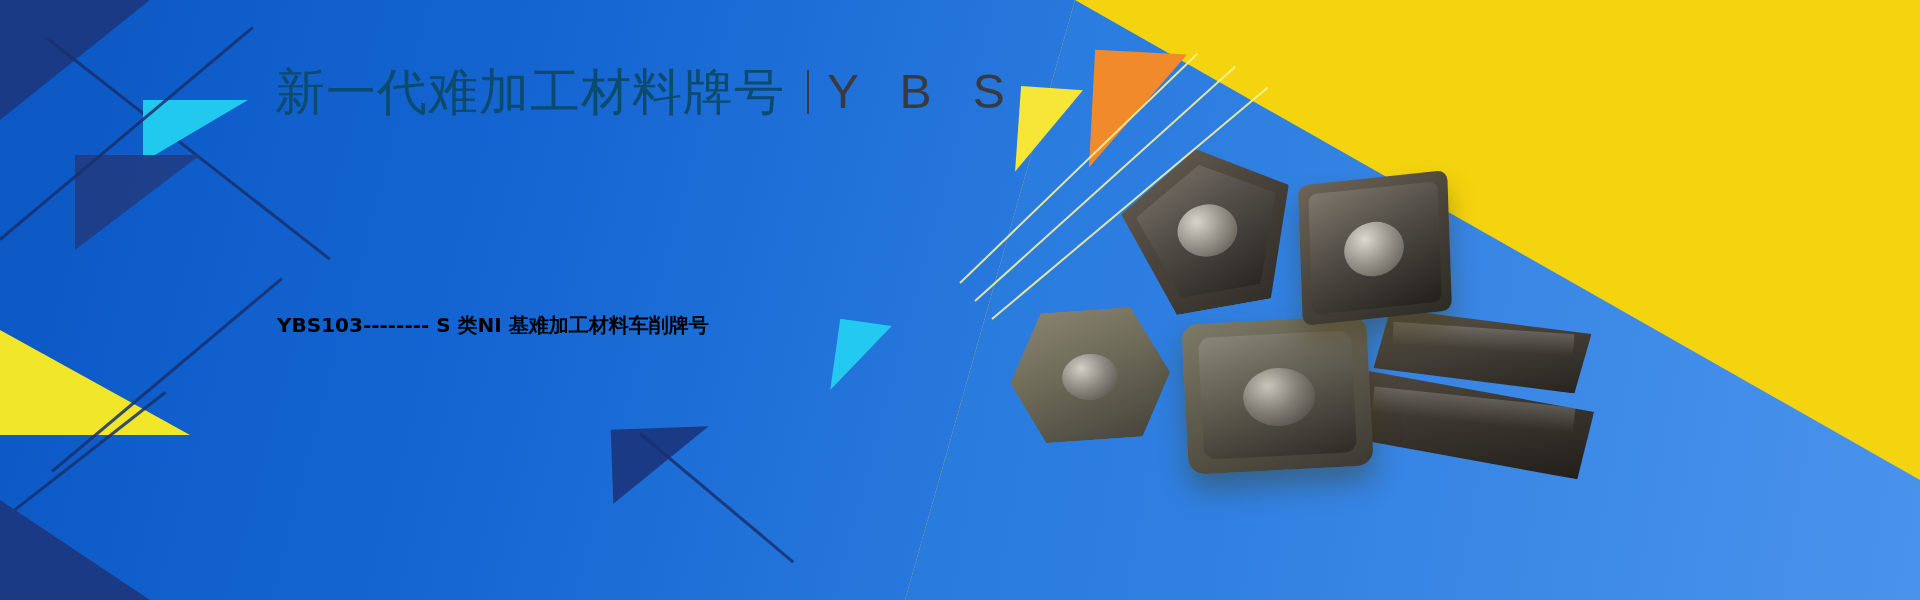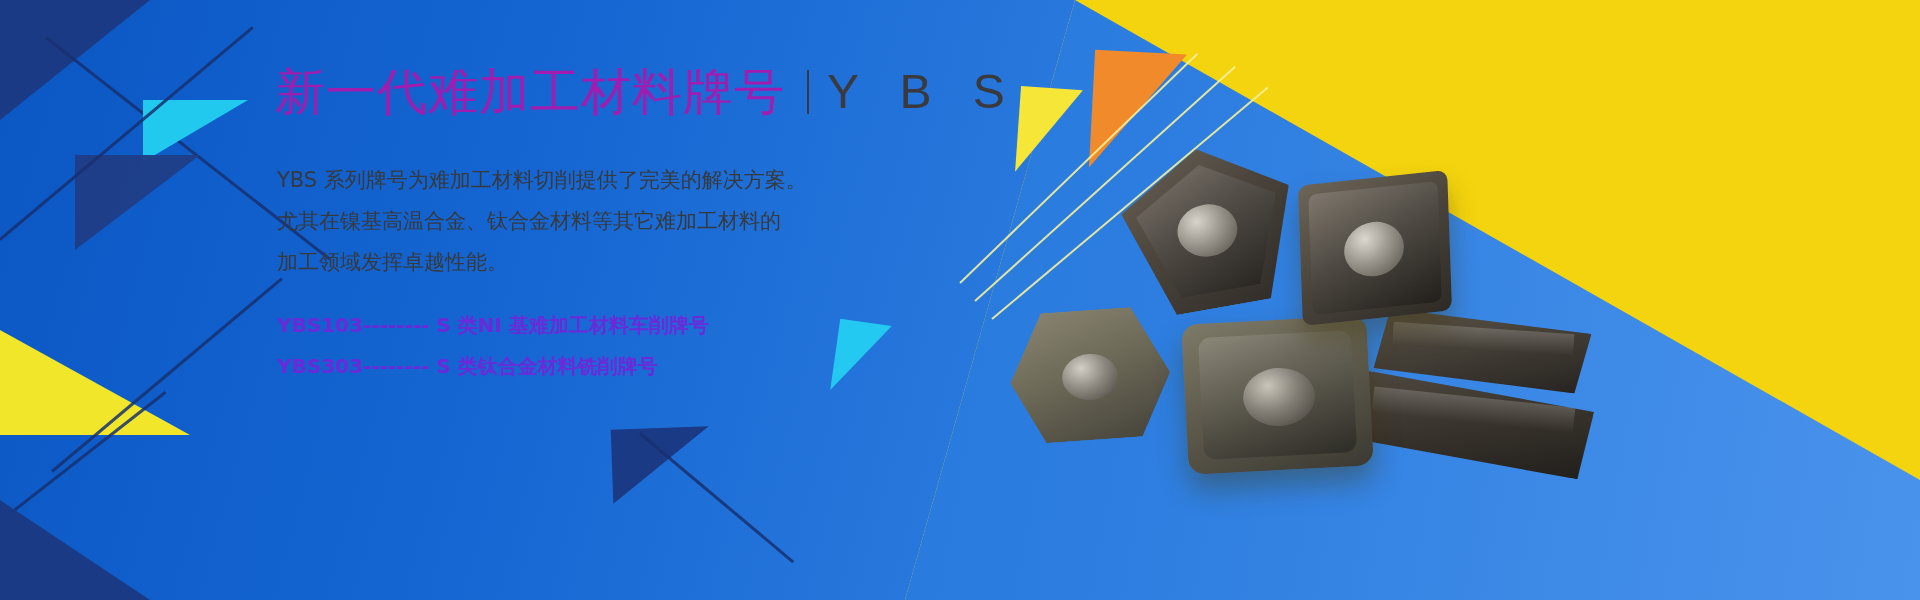--- a/index.html
+++ b/index.html
@@ -121,21 +121,21 @@
   }
   .title-row{
     position:absolute;
     top:64px;left:0;
     display:flex;align-items:center;
     white-space:nowrap;
   }
   .title-cn{
     font-size:50px;
     line-height:1;
-    color:#a21caf;
+    color:#0c4a6e;
     letter-spacing:1px;
     font-weight:400;
     font-family:"DejaVu Sans","Liberation Sans",sans-serif;
   }
   .title-sep{
     display:inline-block;
     width:2px;height:44px;
     background:#3a3a3c;
     margin:0 18px 0 22px;
   }
@@ -153,21 +153,21 @@
     font-size:21px;
     line-height:41px;
     font-family:"DejaVu Sans","Liberation Sans",sans-serif;
     font-weight:400;
   }
   .desc div{white-space:nowrap;}
 
   .grade-list{
     position:absolute;
     top:305px;left:2px;
-    color:#6d28d9;
+    color:#000000;
     font-size:20px;
     line-height:41px;
     font-weight:bold;
     font-family:"DejaVu Sans","Liberation Sans",sans-serif;
   }
   .grade-list div{white-space:nowrap;}
   .grade-code{letter-spacing:0px;}
 
   
   .products{
@@ -320,25 +320,19 @@
   </div>
 
   <div class="content">
 
     <div class="title-row">
       <span class="title-cn">新一代难加工材料牌号</span>
       <span class="title-sep"></span>
       <span class="title-en">Y B S</span>
     </div>
 
-    <div class="desc">
-      <div>YBS 系列牌号为难加工材料切削提供了完美的解决方案。</div>
-      <div>尤其在镍基高温合金、钛合金材料等其它难加工材料的</div>
-      <div>加工领域发挥卓越性能。</div>
-    </div>
 
     <div class="grade-list">
       <div class="grade-code">YBS103-------- S 类NI 基难加工材料车削牌号</div>
-      <div class="grade-code">YBS303-------- S 类钛合金材料铣削牌号</div>
     </div>
 
   </div>
 </div>
 
 </body></html>

